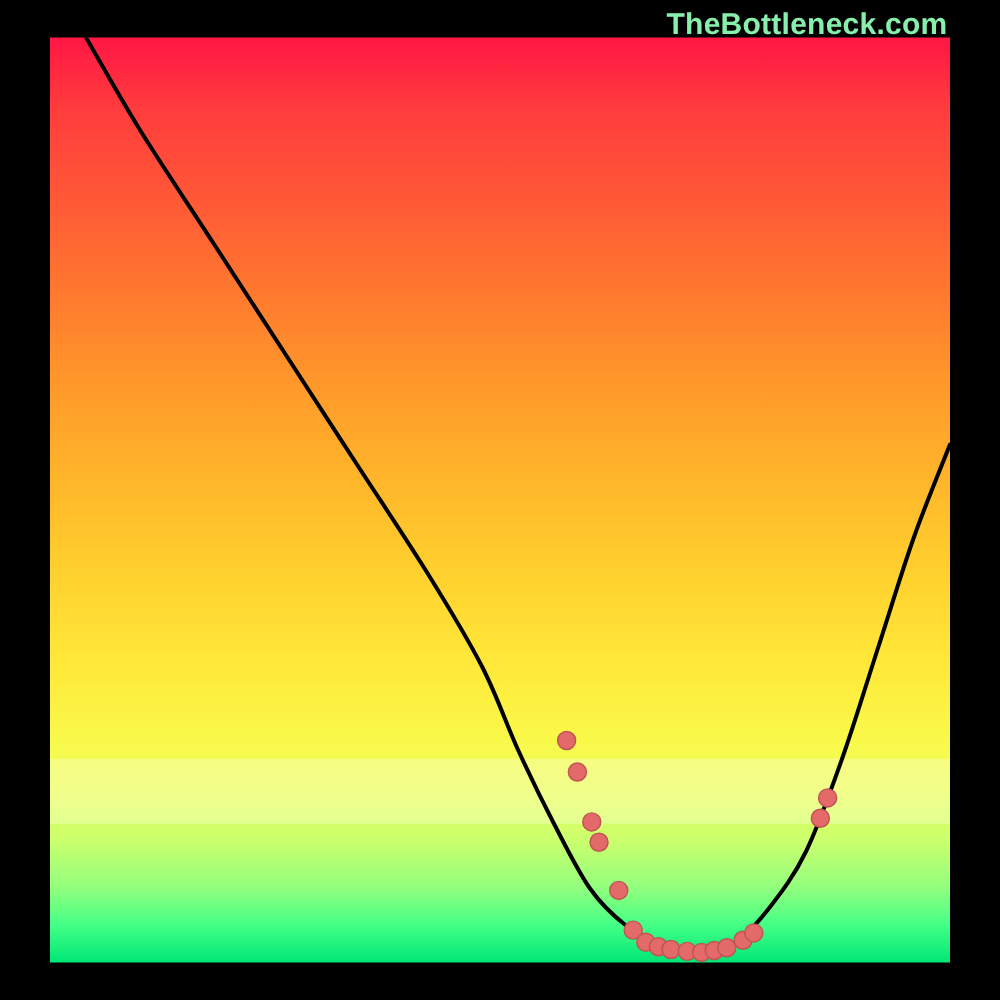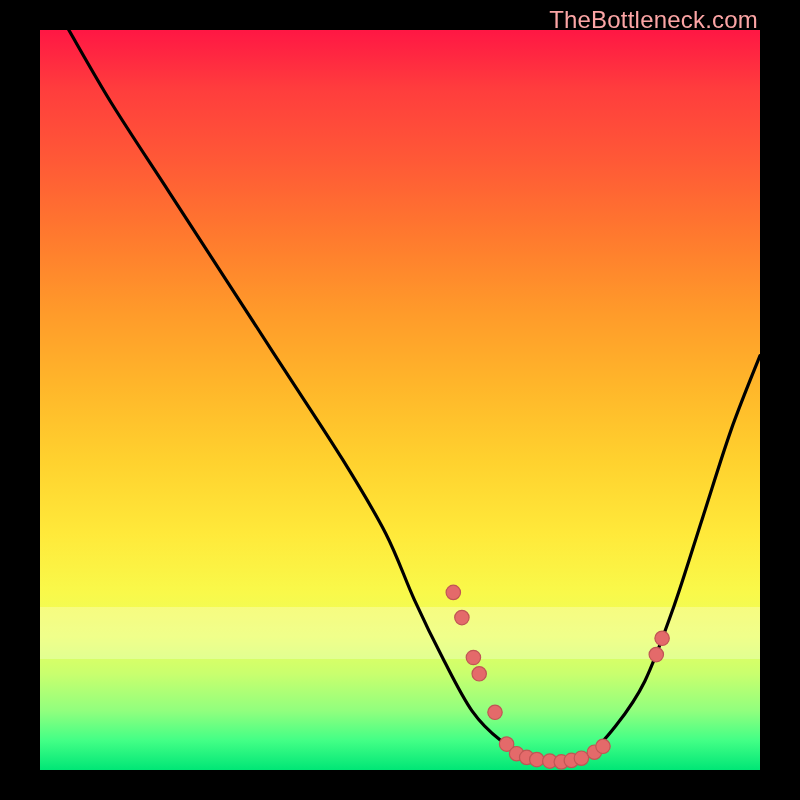--- a/index.html
+++ b/index.html
@@ -44,23 +44,23 @@
   .pale-band {
     position: absolute;
     left: 0;
     width: 100%;
     background: rgba(255,255,255,0.28);
   }
   .watermark {
     position: absolute;
     top: 6px;
     right: 42px;
-    color: #fca5a5;
+    color: #86efac;
     font-size: 24px;
-    font-weight: 400;
+    font-weight: 700;
     letter-spacing: 0.2px;
     user-select: none;
   }
   svg.curve {
     position: absolute;
     left: 0;
     top: 0;
     width: 720px;
     height: 740px;
   }

